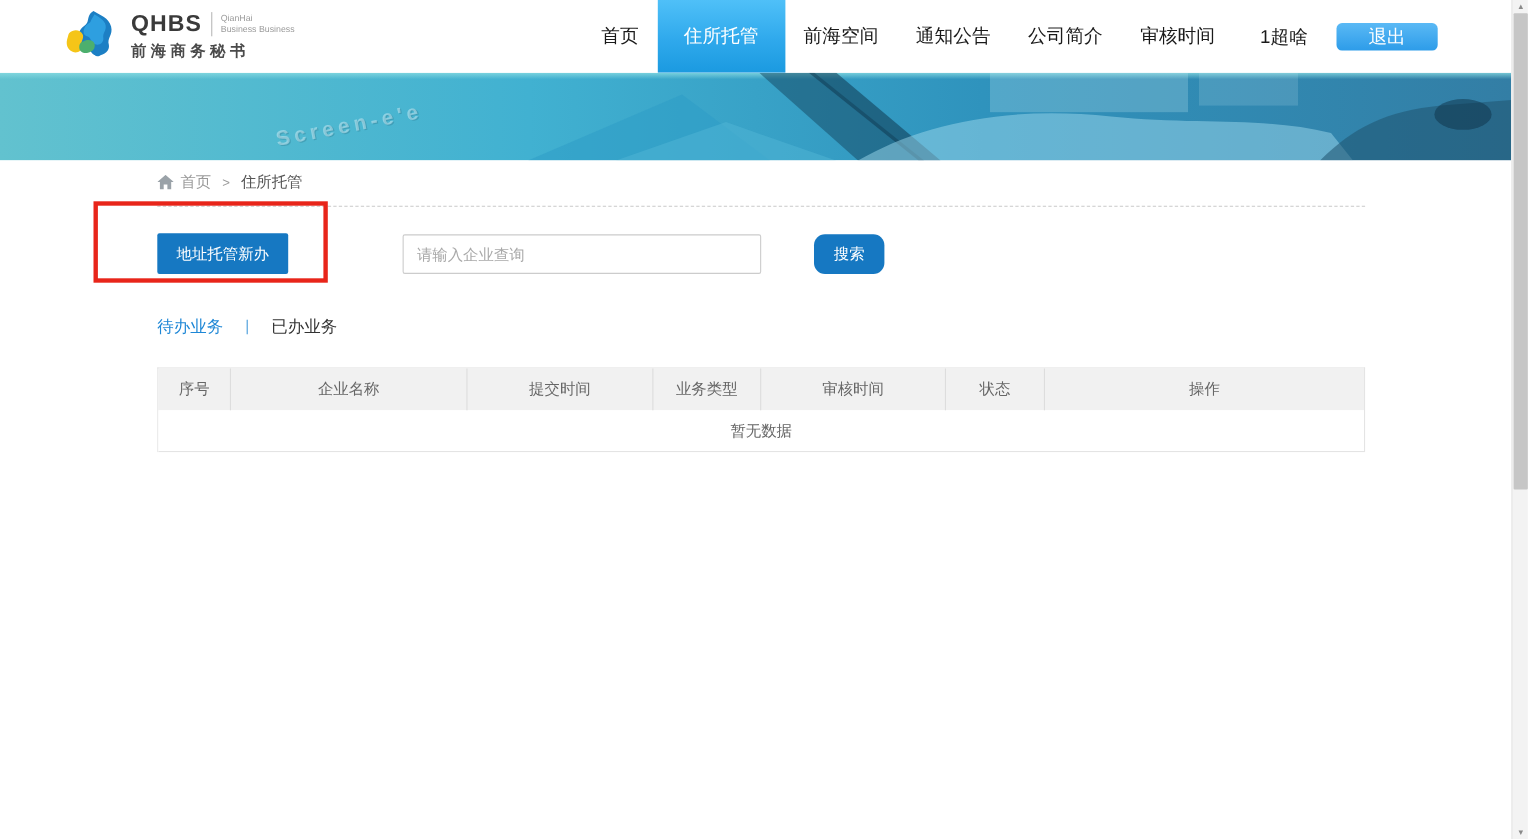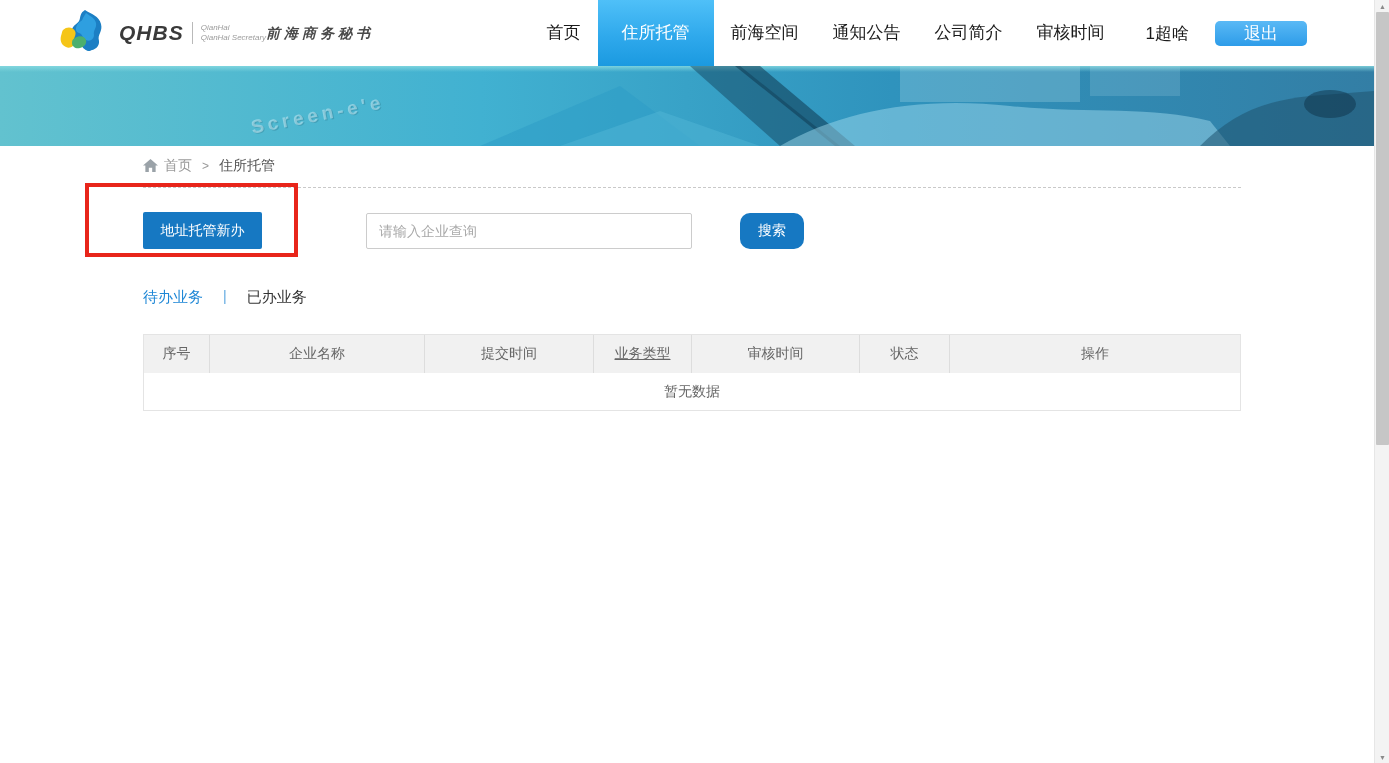--- a/index.html
+++ b/index.html
@@ -11,21 +11,21 @@
     color: #333;
   }
 
   
   .header {
     position: absolute; top: 0; left: 0; width: 1374px; height: 66px;
     background: #ffffff; display: flex; align-items: center; z-index: 5;
   }
   .logo { display: flex; align-items: center; margin-left: 55px; cursor: pointer; }
   .logo-mark { width: 54px; height: 50px; margin-right: 10px; }
-  .logo-text-block { display: flex; flex-direction: row; font-style: italic; }
+  .logo-text-block { display: flex; flex-direction: column; }
   .logo-top { display: flex; align-items: center; }
   .logo-abbr { font-size: 21px; font-weight: bold; color: #3a3a3a; letter-spacing: 1px; }
   .logo-divider { width: 1px; height: 22px; background: #b9b9b9; margin: 0 8px; }
   .logo-tagline { font-size: 8px; color: #9b9b9b; line-height: 10px; }
   .logo-cn { font-size: 14px; color: #4a4a4a; letter-spacing: 4px; margin-top: 4px; font-weight: bold; }
 
   .nav { display: flex; align-items: center; margin-left: auto; height: 66px; }
   .nav-item {
     height: 66px; line-height: 66px; padding: 0 17px;
     font-size: 17px; color: #1a1a1a; cursor: pointer; white-space: nowrap;
@@ -89,21 +89,21 @@
   .tab.active { color: #1e87d6; }
   .tab-sep { color: #5fa9e0; margin: 0 20px; font-size: 14px; }
 
   .table { margin-top: 12px; border: 1px solid #e4e4e4; border-bottom: none; }
   .thead { display: flex; background: #f1f1f1; height: 38px; }
   .th {
     display: flex; align-items: center; justify-content: center;
     font-size: 14px; color: #666; border-right: 1px solid #dddddd; height: 38px;
   }
   .th:last-child { border-right: none; }
-  .c0 { width: 66px; } .c1 { width: 215px; } .c2 { width: 169px; } .c3 { width: 98px; text-decoration: underline; }
+  .c0 { width: 66px; } .c1 { width: 215px; } .c2 { width: 169px; } .c3 { width: 98px; }
   .c4 { width: 168px; } .c5 { width: 90px; } .c6 { width: 290px; }
   .empty-row {
     height: 38px; display: flex; align-items: center; justify-content: center;
     font-size: 14px; color: #666; border-bottom: 1px solid #e4e4e4; background: #fff;
   }
 
   
   .annotation-rect {
     position: absolute; left: 85px; top: 183px; width: 213px; height: 74px;
     border: 4px solid #e8251a; z-index: 20; pointer-events: none;
@@ -134,21 +134,21 @@
       <path d="M8 22 C12 18 18 19 20 23 C22 27 18 30 19 34 C20 38 15 41 11 39 C6 37 5 32 6 28 C7 25 7 23 8 22 Z" fill="#f5c518"></path>
       <path d="M20 30 C24 27 30 28 31 32 C32 36 29 39 25 40 C21 41 17 39 17 35 C17 32 18 31 20 30 Z" fill="#4caf6e"></path>
       <path d="M33 36 C36 36 38 38 37 41 C36 43 33 44 31 42 C29 40 30 37 33 36 Z" fill="#1c7fc4"></path>
     </svg>
     <div class="logo-text-block">
       <div class="logo-top">
         <span class="logo-abbr">QHBS</span>
         <span class="logo-divider"></span>
         <span class="logo-tagline">
           <span>QianHai</span><br>
-          <span>QianHai Secretary</span>
+          <span>Business Business</span>
         </span>
       </div>
       <span class="logo-cn">前海商务秘书</span>
     </div>
   </div>
 
   <div class="nav">
     <div class="nav-item">首页</div>
     <div class="nav-item active">住所托管</div>
     <div class="nav-item">前海空间</div>

